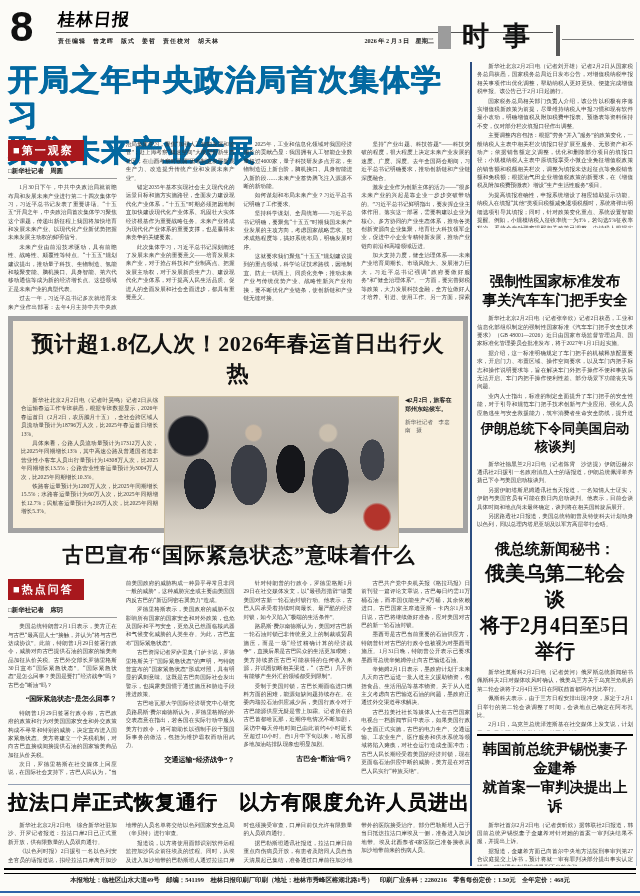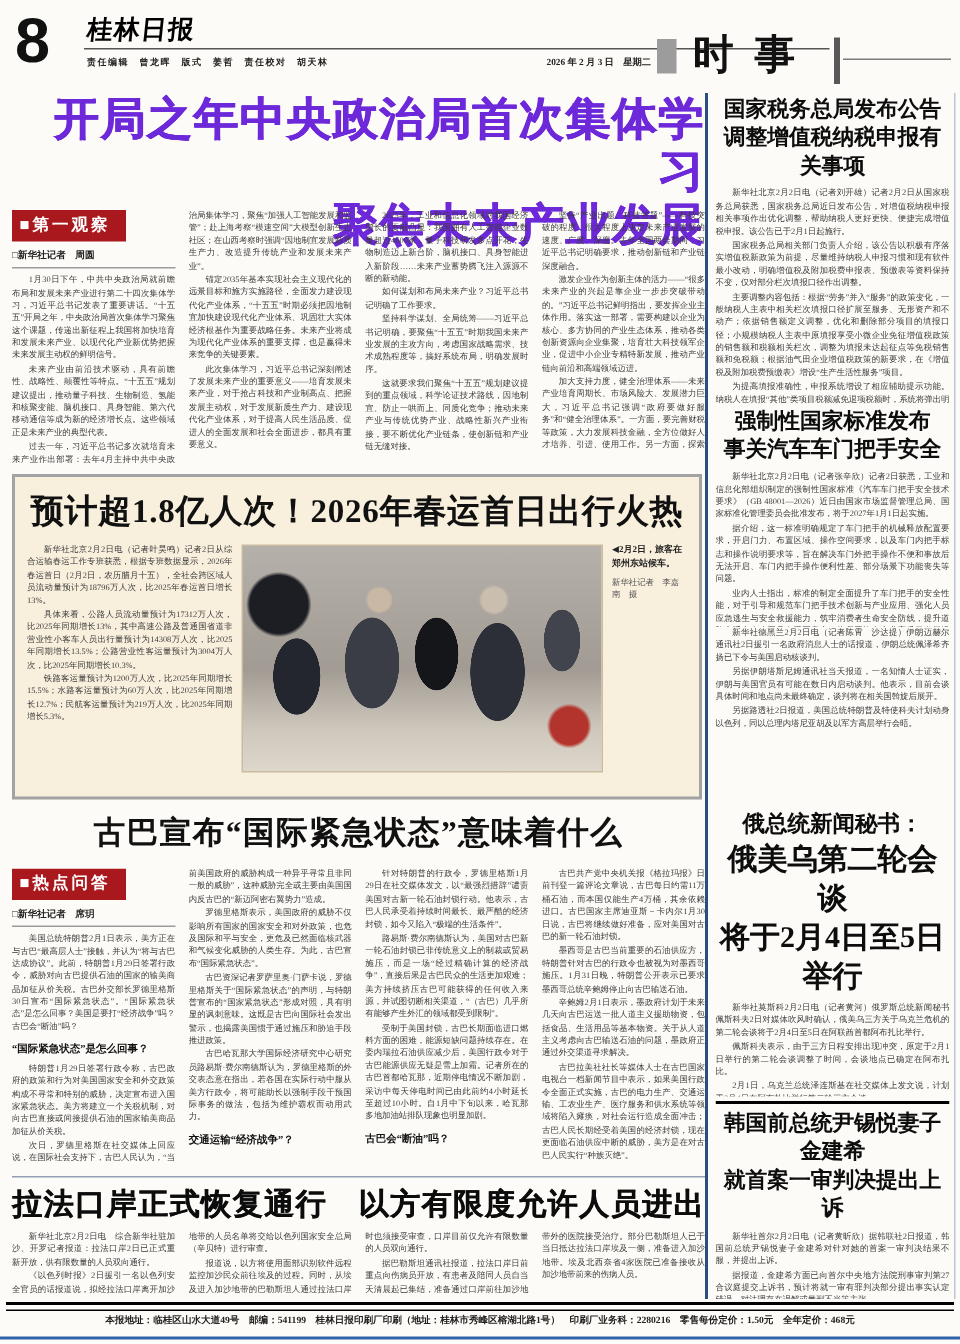--- a/index.html
+++ b/index.html
@@ -14,33 +14,33 @@
   .masthead{position:absolute;left:58px;top:8px;font-size:17px;font-weight:bold;
             transform:skewX(-6deg);letter-spacing:1px;color:#000;}
   .header-line{position:absolute;left:56px;top:32px;width:497px;border-top:1.2px solid #555;}
   .staffline{position:absolute;left:58px;top:37px;font-size:6px;font-weight:bold;color:#222;letter-spacing:1px;}
   .dateline{position:absolute;left:352px;top:37px;width:82px;font-size:6.2px;font-weight:bold;text-align:right;}
   .grayblock{position:absolute;left:438px;top:26px;width:13px;height:23px;background:#9c9c9c;}
   .section-title{position:absolute;left:462px;top:18px;font-size:27px;font-weight:bold;letter-spacing:14px;color:#111;}
   .header-vbar{position:absolute;left:556px;top:25px;width:4px;height:31px;background:#585858;}
   .header-rline{position:absolute;left:562px;top:39px;width:72px;border-top:1.5px solid #7a7a7a;}
   
-  .lead-headline{position:absolute;left:8px;top:62px;width:462px;text-align:right;
+  .lead-headline{position:absolute;left:8px;top:62px;width:462px;text-align:left;
     font-family:"Liberation Sans","DejaVu Sans",sans-serif;font-weight:900;font-size:30px;
-    line-height:1.18;letter-spacing:1px;color:#6d28d9;
+    line-height:1.18;letter-spacing:1px;color:#0369a1;
     text-shadow:.4px 0 0 currentColor,-.4px 0 0 currentColor;}
   .lead-cols{position:absolute;left:8px;top:140px;width:462px;height:172px;}
   .red-label{display:inline-block;background:#a8181d;color:#fff;
     font-family:"Liberation Sans","DejaVu Sans",sans-serif;font-weight:bold;font-size:11px;
     letter-spacing:2px;padding:2px 10px 2px 5px;margin-bottom:5px;}
   .byline{font-size:6.4px;font-weight:bold;text-indent:0;border-bottom:.8px solid #9b9b9b;
     padding-bottom:3px;margin-bottom:4px;color:#222;}
   
   .spring-box{position:absolute;left:8px;top:316px;width:460px;height:217px;box-sizing:border-box;
-    background:#f8efdd;border:2px solid #a3a3a3;padding:5px 8px;}
+    background:#f8efdd;border:5px solid #a3a3a3;padding:5px 8px;}
   .spring-head{text-align:center;font-size:22px;font-weight:bold;color:#111;margin:3px 0 7px;letter-spacing:.5px;}
   .spring-row{display:flex;gap:6px;height:152px;}
   .spring-text{width:137px;flex:none;}
   .spring-photo{flex:1;position:relative;border:1px solid #c9bca0;
     background:
       radial-gradient(circle at 10% 26%,#1c1e24 0 8%,transparent 9%),
       radial-gradient(ellipse 26px 42px at 15% 58%,#23262e 0 60%,transparent 61%),
       radial-gradient(ellipse 30px 50px at 36% 52%,#3a3d45 0 60%,transparent 61%),
       radial-gradient(circle at 38% 24%,#c9b8a4 0 4%,transparent 5%),
       radial-gradient(ellipse 24px 40px at 54% 48%,#15161a 0 60%,transparent 61%),
@@ -49,21 +49,21 @@
       radial-gradient(ellipse 20px 34px at 89% 42%,#41444c 0 60%,transparent 61%),
       radial-gradient(circle at 91% 80%,#b3342c 0 5%,transparent 6%),
       linear-gradient(180deg,#b5b0aa 0%,#a19b93 55%,#cfc8bd 82%,#ddd6ca 100%);}
   .spring-caption{width:50px;flex:none;font-size:6px;line-height:1.55;color:#222;}
   .spring-caption .cap-main{font-weight:bold;text-indent:0;}
   .spring-caption .cap-credit{color:#555;text-indent:0;margin-top:3px;font-size:5.6px;}
   
   .cuba-headline{position:absolute;left:8px;top:541px;width:462px;text-align:center;
     font-size:21px;font-weight:bold;color:#111;letter-spacing:1px;}
   .cuba-cols{position:absolute;left:8px;top:579px;width:462px;height:201px;}
-  .subhead{font-size:7px;font-weight:bold;text-align:left;text-indent:0;margin:5px 0 4px;color:#111;}
+  .subhead{font-size:7px;font-weight:bold;text-align:right;text-indent:0;margin:5px 0 4px;color:#111;}
   
   .h-divider{position:absolute;left:8px;top:784px;width:462px;border-top:1px solid #93a0b4;}
   .rafah-headline{position:absolute;left:8px;top:789px;width:462px;text-align:center;
     font-size:20px;font-weight:bold;letter-spacing:1px;color:#0c0c0c;
     text-shadow:.3px 0 0 currentColor;}
   .rafah-cols{position:absolute;left:8px;top:821px;width:462px;height:45px;}
   
   .v-divider{position:absolute;left:470px;top:62px;width:1.5px;height:804px;background:#2c4d80;}
   .v-divider-r{position:absolute;left:636px;top:62px;width:1px;height:804px;background:#b9c4d6;}
   .right-rail{position:absolute;left:477px;top:62px;width:156px;height:804px;}
@@ -173,24 +173,20 @@
       <p>报道说，以方将使用面部识别软件远程监控加沙民众前往埃及的过程。同时，从埃及进入加沙地带的巴勒斯坦人通过拉法口岸时也须接受审查，口岸目前仅允许有限数量的人员双向通行。</p>
       <p>据巴勒斯坦通讯社报道，拉法口岸日前重点向伤病员开放，有患者及陪同人员自当天清晨起已集结，准备通过口岸前往加沙地带外的医院接受治疗。部分巴勒斯坦人已于当日抵达拉法口岸埃及一侧，准备进入加沙地带。埃及北西奈省4家医院已准备接收从加沙地带前来的伤病人员。</p>
     </div>
 
   <div class="v-divider"></div>
   <div class="v-divider-r"></div>
 
   <div class="right-rail">
 
     <div class="rr-art" style="height:208px;">
-      <div class="rr-head">
-        <div>国家税务总局发布公告</div>
-        <div>调整增值税纳税申报有关事项</div>
-      </div>
       <div class="smalltext" style="height:166px;">
           <p>新华社北京2月2日电（记者刘开雄）记者2月2日从国家税务总局获悉，国家税务总局近日发布公告，对增值税纳税申报相关事项作出优化调整，帮助纳税人更好更快、便捷完成增值税申报。该公告已于2月1日起施行。</p>
           <p>国家税务总局相关部门负责人介绍，该公告以积极有序落实增值税新政策为前提，尽量维持纳税人申报习惯和现有软件最小改动，明确增值税及附加税费申报表、预缴表等资料保持不变，仅对部分栏次填报口径作出调整。</p>
           <p>主要调整内容包括：根据“劳务”并入“服务”的政策变化，一般纳税人主表中相关栏次填报口径扩展至服务、无形资产和不动产；依据销售额定义调整，优化和删除部分项目的填报口径；小规模纳税人主表中原填报享受小微企业免征增值税政策的销售额和税额相关栏次，调整为填报未达起征点等免税销售额和免税额；根据油气田企业增值税政策的新要求，在《增值税及附加税费预缴表》增设“生产生活性服务”项目。</p>
           <p>为提高填报准确性，申报系统增设了相应辅助提示功能。纳税人在填报“其他”类项目税额减免退项税额时，系统将弹出明细选项引导其填报；同时，针对政策变化重点、系统设置智能提醒。例如，小规模纳税人征收率统一为3%，若勾选5%征收率栏次，系统会自动弹窗提醒相关政策已调整，由纳税人根据实际情况进一步判别，减少错误申报。</p>
         </div>
     </div>
 
     <div class="rr-art" style="height:148px;">
       <div class="rr-head">
@@ -198,20 +194,21 @@
         <div>事关汽车车门把手安全</div>
       </div>
       <div class="smalltext" style="height:106px;">
           <p>新华社北京2月2日电（记者张辛欣）记者2日获悉，工业和信息化部组织制定的强制性国家标准《汽车车门把手安全技术要求》（GB 48001—2026）近日由国家市场监督管理总局、国家标准化管理委员会批准发布，将于2027年1月1日起实施。</p>
           <p>据介绍，这一标准明确规定了车门把手的机械释放配置要求，开启门力、布置区域、操作空间要求，以及车门内把手标志和操作说明要求等，旨在解决车门外把手操作不便和事故后无法开启、车门内把手操作便利性差、部分场景下功能丧失等问题。</p>
           <p>业内人士指出，标准的制定全面提升了车门把手的安全性能，对于引导和规范车门把手技术创新与产业应用、强化人员应急逃生与安全救援能力，筑牢消费者生命安全防线，提升道路交通安全水平具有重要意义，为我国汽车产业高质量发展提供坚实技术支撑。</p>
         </div>
     </div>
 
     <div class="rr-art" style="height:120px;">
+      <div class="rr-head" style="font-size:13.5px;">伊朗总统下令同美国启动核谈判</div>
       <div class="smalltext" style="height:92px;">
           <p>新华社德黑兰2月2日电（记者陈霄　沙达提）伊朗迈赫尔通讯社2日援引一名政府消息人士的话报道，伊朗总统佩泽希齐扬已下令与美国启动核谈判。</p>
           <p>另据伊朗塔斯尼姆通讯社当天报道，一名知情人士证实，伊朗与美国官员有可能在数日内启动谈判。他表示，目前会谈具体时间和地点尚未最终确定，谈判将在相关国斡旋后展开。</p>
           <p>另据路透社2日报道，美国总统特朗普及特使科夫计划动身以色列，同以总理内塔尼亚胡及以军方高层举行会晤。</p>
         </div>
     </div>
 
     <div class="rr-art" style="height:193px;">
       <div class="rr-kicker">俄总统新闻秘书：</div>
       <div class="rr-head-lg">

